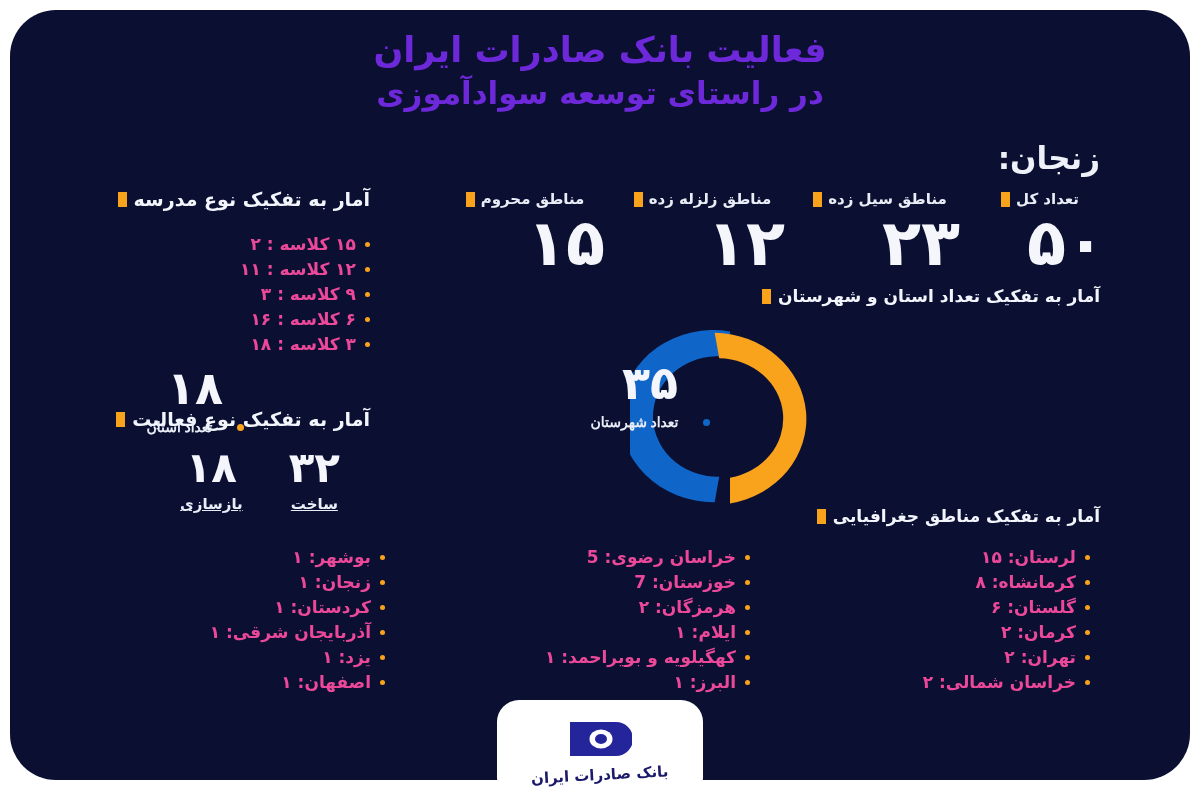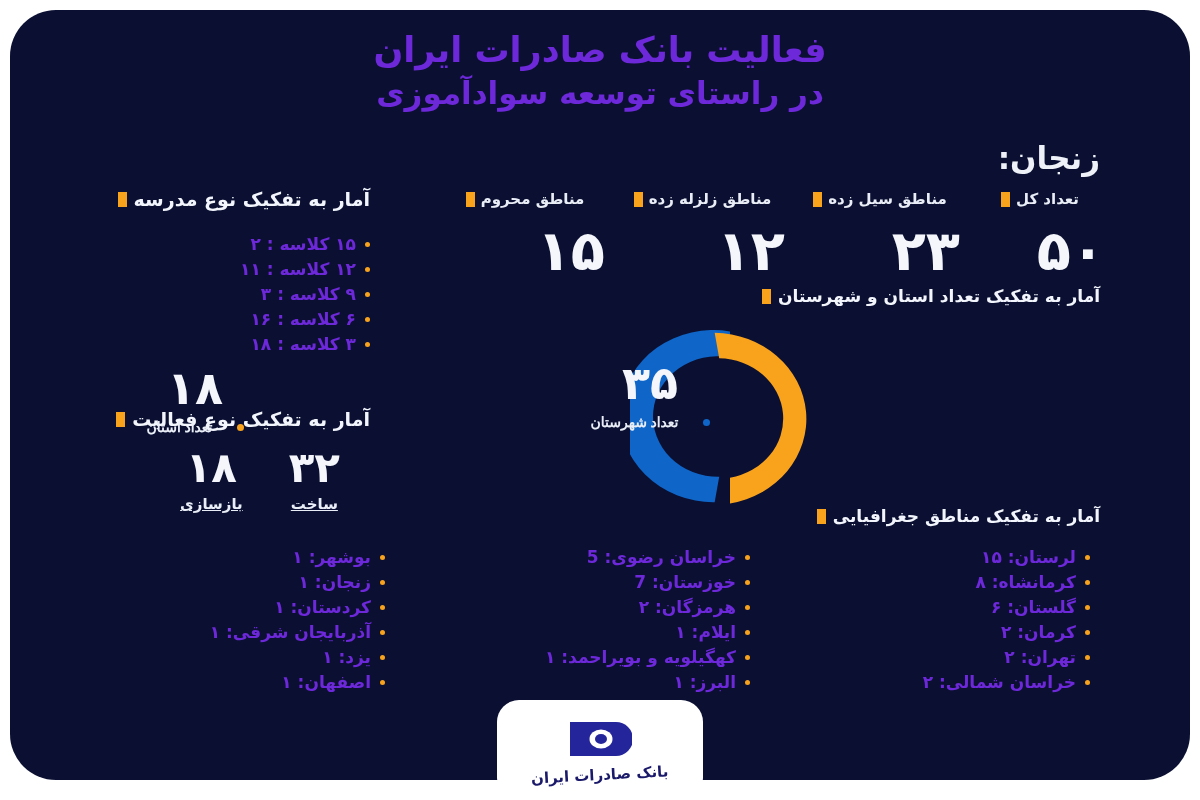--- a/index.html
+++ b/index.html
@@ -43,27 +43,27 @@
     white-space:nowrap;
   }
 
   
   .stat{position:absolute;text-align:right;}
   .stat .cap{
     color:#e9edf6;font-size:15px;font-weight:bold;white-space:nowrap;
     display:flex;align-items:center;justify-content:center;gap:6px;flex-direction:row-reverse;
   }
   .stat .num{
-    color:#f4f6fb;font-size:56px;font-weight:bold;line-height:58px;margin-top:14px;
+    color:#f4f6fb;font-size:64px;font-weight:bold;line-height:58px;margin-top:6px;
   }
 
   
   .blist{position:absolute;list-style:none;margin:0;padding:0;text-align:right;}
   .blist li{
-    color:#6d28d9;font-size:17px;font-weight:bold;line-height:25px;white-space:nowrap;
+    color:#ec4899;font-size:17px;font-weight:bold;line-height:25px;white-space:nowrap;
     display:flex;align-items:center;justify-content:flex-start;gap:9px;flex-direction:row;
   }
   .dot{
     width:5px;height:5px;border-radius:50%;background:#f9a21b;flex:0 0 auto;display:inline-block;
   }
 
   
   .act-row{position:absolute;display:flex;gap:46px;flex-direction:row;}
   .act{text-align:center;}
   .act .n{color:#f4f6fb;font-size:42px;font-weight:bold;line-height:46px;}

